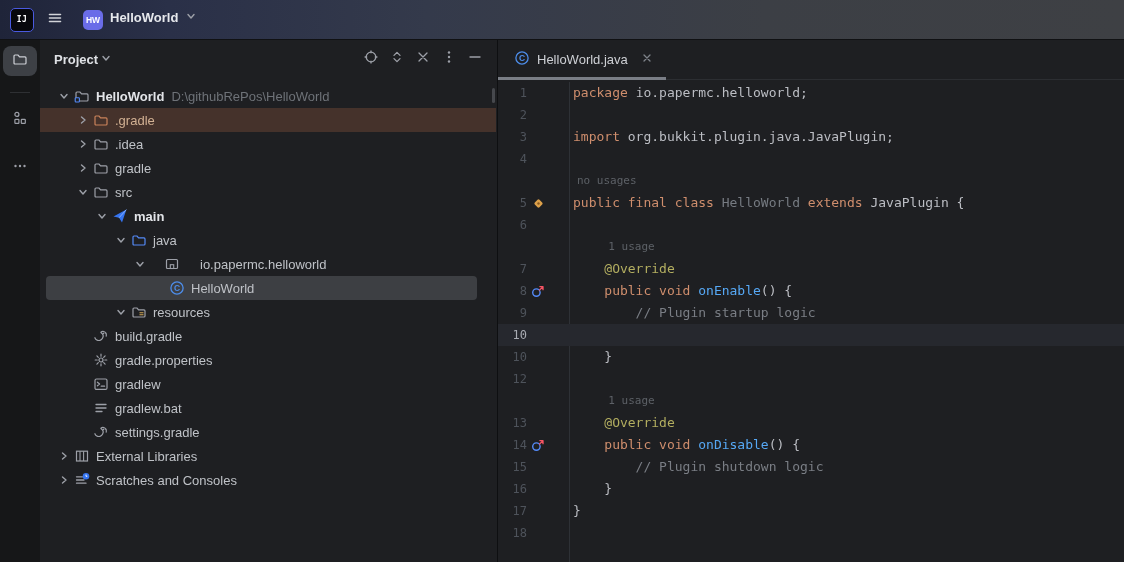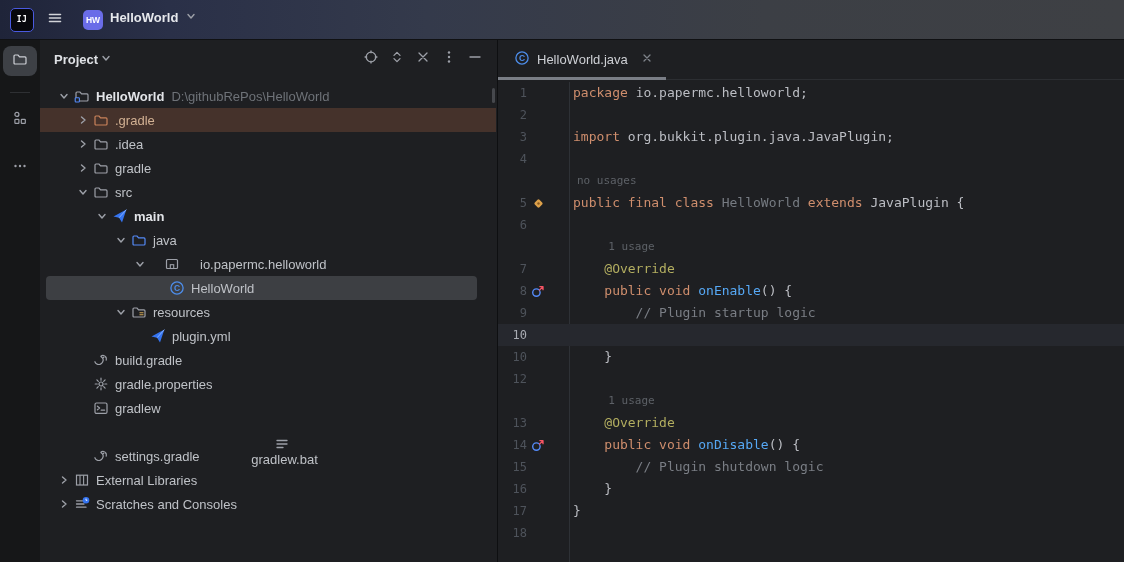--- a/index.html
+++ b/index.html
@@ -278,30 +278,20 @@
             </svg>
           </span>
           <span class="ticon">
             <svg width="16" height="16" viewBox="0 0 16 16" fill="none">
               <path d="M2 5c0-.6.4-1 1-1h3l1.6 1.9H13c.6 0 1 .4 1 1v5.1c0 .6-.4 1-1 1H3c-.6 0-1-.4-1-1z" stroke="#9da0a8" stroke-width="1.2"></path>
               <path d="M8.5 8.8h4M8.5 10.8h4" stroke="#d1a857" stroke-width="1.1"></path>
             </svg>
           </span>
           <span class="">resources</span>
         </div>
-        <div class="trow" style="padding-left: 90px;">
-          <span class="chev"></span>
-          <span class="ticon">
-            <svg width="16" height="16" viewBox="0 0 16 16" fill="none">
-              <path d="M1.5 8.4 14.4 1.6 10 14.4 7.1 9.7z" fill="#3574f0"></path>
-              <path d="M7.1 9.7 14.4 1.6" stroke="#9cc0ff" stroke-width="0.8"></path>
-            </svg>
-          </span>
-          <span class="">plugin.yml</span>
-        </div>
         <div class="trow" style="padding-left: 33px;">
           <span class="chev"></span>
           <span class="ticon">
             <svg width="16" height="16" viewBox="0 0 16 16" fill="none">
               <path d="M12.9 5.2c-1-1.7-3.1-2.3-4.8-1.3-.3.2-.3.6 0 .8 1.9 1.2 2.5 3.6 1.4 5.6-1.1 2-3.7 2.8-5.7 1.7-.9-.5-1.6-1.4-1.9-2.3" stroke="#9da0a8" stroke-width="1.2" stroke-linecap="round"></path>
               <path d="M12.9 5.2c.5.9.6 1.9.3 2.9" stroke="#9da0a8" stroke-width="1.2" stroke-linecap="round"></path>
               <circle cx="10.6" cy="5.4" r="0.8" fill="#9da0a8"></circle>
             </svg>
           </span>
           <span class="">build.gradle</span>
@@ -319,21 +309,21 @@
         <div class="trow" style="padding-left: 33px;">
           <span class="chev"></span>
           <span class="ticon">
             <svg width="16" height="16" viewBox="0 0 16 16" fill="none">
               <rect x="2" y="3" width="12" height="10.4" rx="1.5" stroke="#9da0a8" stroke-width="1.2"></rect>
               <path d="M4.4 6.2 6.6 8 4.4 9.8M8.2 10.2h3.4" stroke="#9da0a8" stroke-width="1.2" stroke-linecap="round" stroke-linejoin="round"></path>
             </svg>
           </span>
           <span class="">gradlew</span>
         </div>
-        <div class="trow" style="padding-left: 33px; flex-direction: column;">
+        <div class="trow" style="padding-left: 33px;">
           <span class="chev"></span>
           <span class="ticon">
             <svg width="16" height="16" viewBox="0 0 16 16" fill="none">
               <path d="M3 4.5h10M3 8h10M3 11.5h6" stroke="#9da0a8" stroke-width="1.3" stroke-linecap="round"></path>
             </svg>
           </span>
           <span class="">gradlew.bat</span>
         </div>
         <div class="trow" style="padding-left: 33px;">
           <span class="chev"></span>

